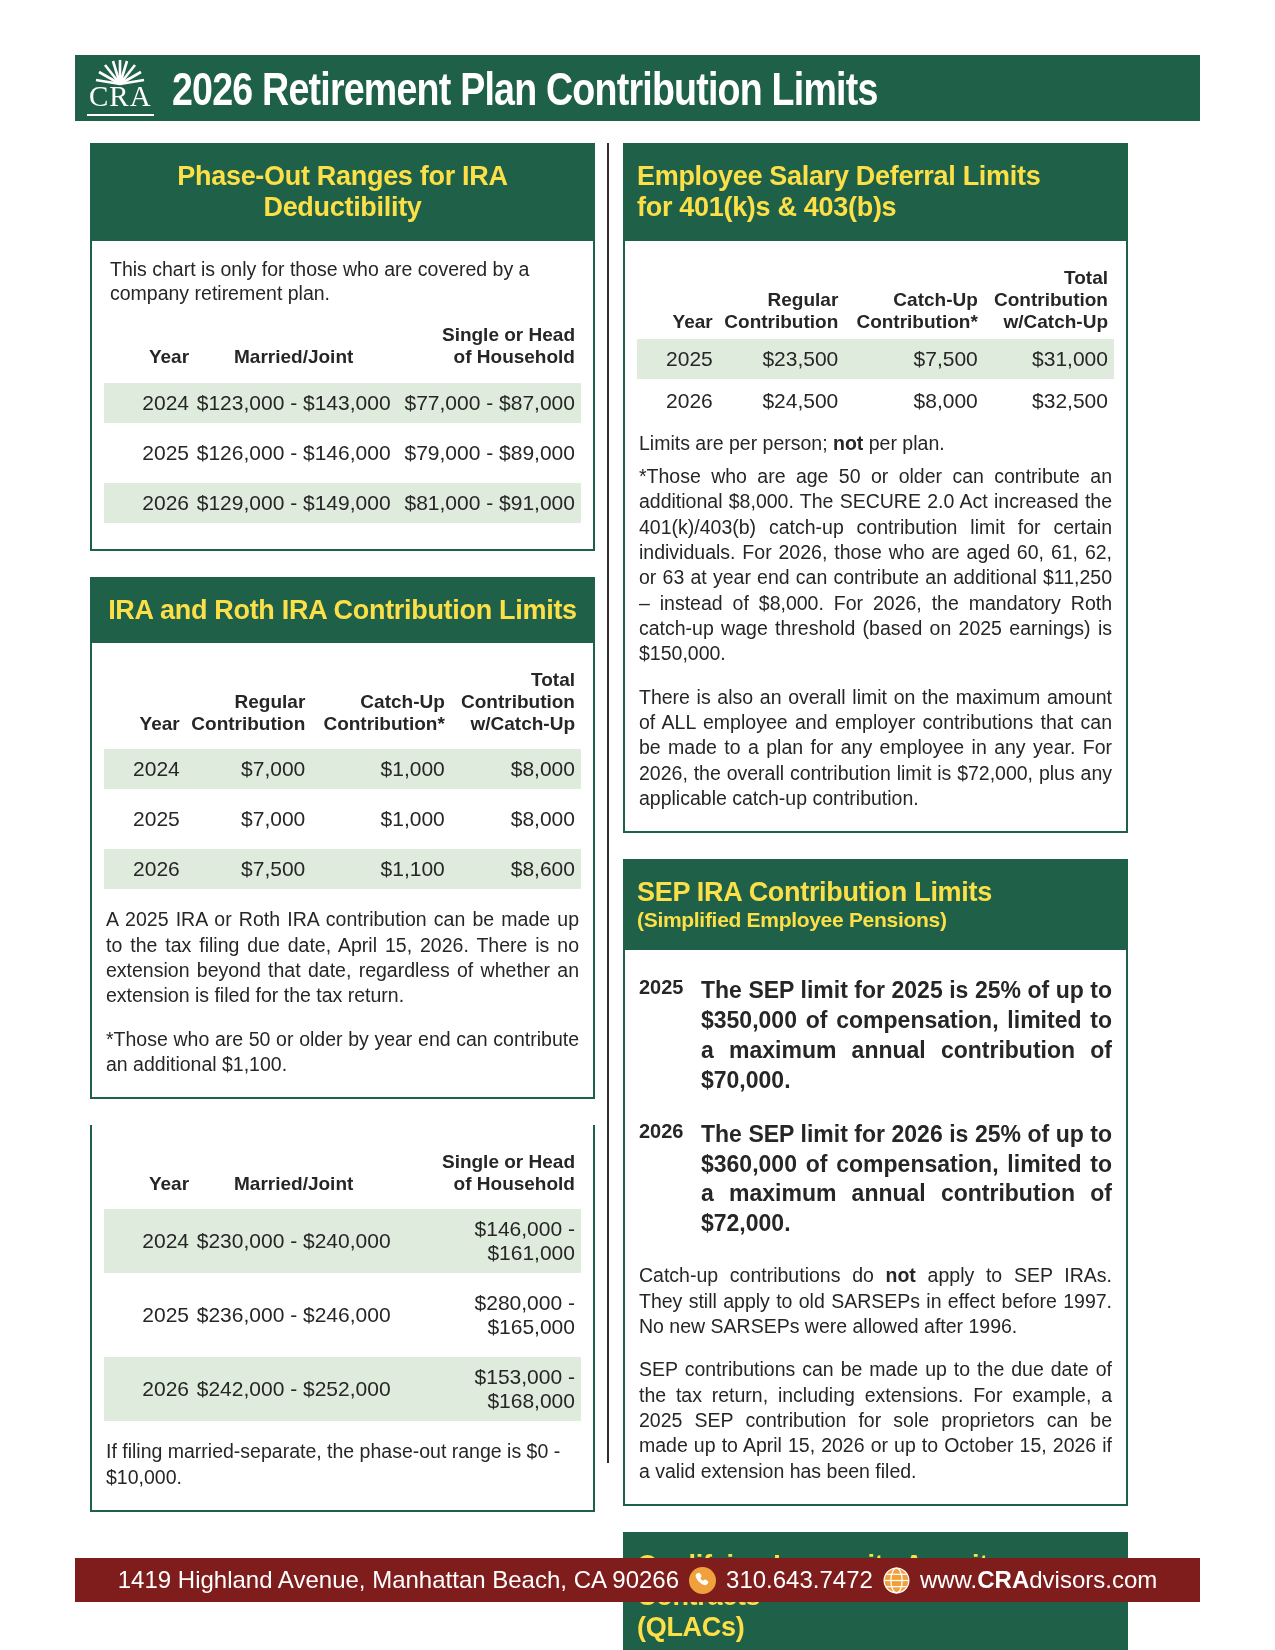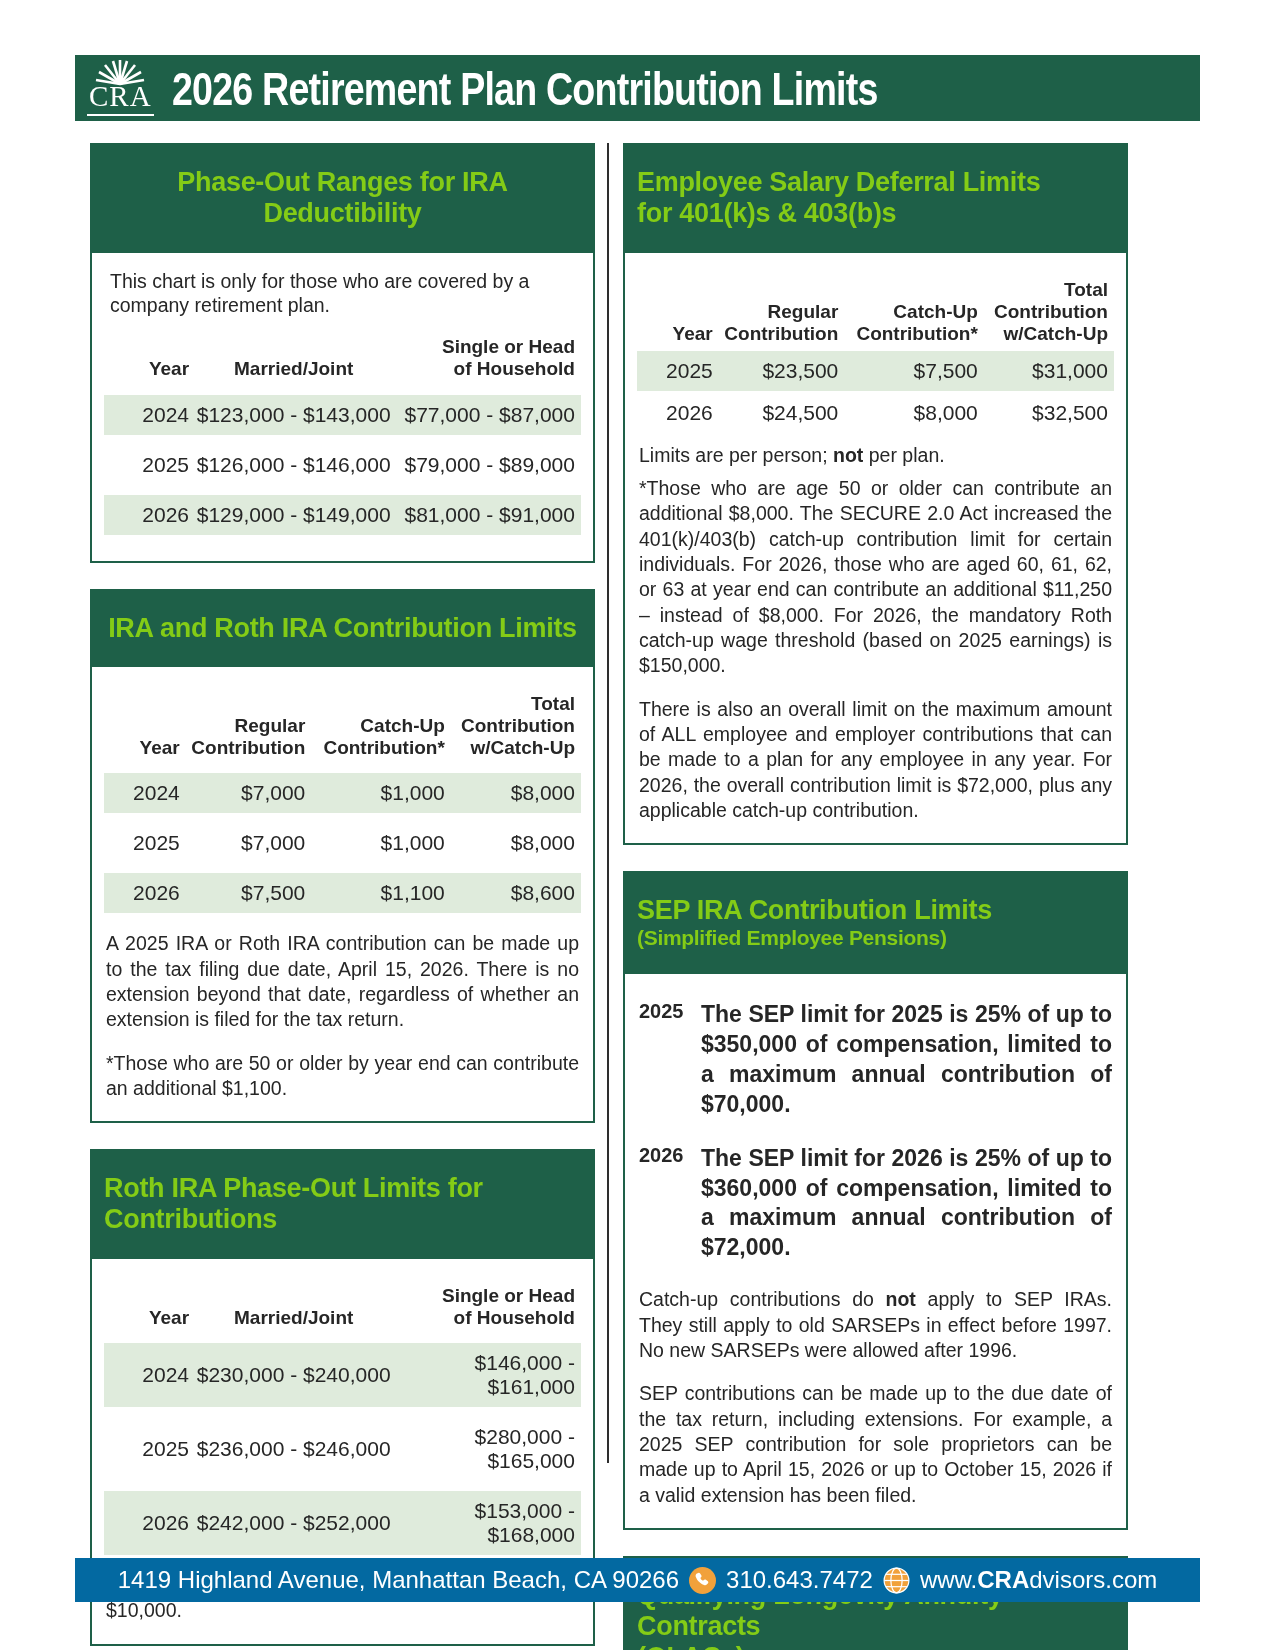--- a/index.html
+++ b/index.html
@@ -27,22 +27,22 @@
 
   
   .columns{display:flex;align-items:flex-start;margin:22px 75px 0 75px;}
   .col-left{width:505px;margin-left:15px;}
   .divider{width:2px;height:1320px;background:#2e2e2e;margin-left:12px;margin-right:14px;}
   .col-right{width:505px;}
 
   
   .sec{margin-bottom:26px;}
   .sec-head{
-    background:#1E6048;color:#84cc16;font-weight:700;font-size:27px;
-    padding:24px 14px;line-height:1.14;letter-spacing:-0.3px;
+    background:#1E6048;color:#fde047;font-weight:700;font-size:27px;
+    padding:18px 14px;line-height:1.14;letter-spacing:-0.3px;
   }
   .sec-head.center{text-align:center;}
   .sec-head .sub{font-size:21px;}
   .sec-body{border:2px solid #1E6048;border-top:none;padding:14px 12px 16px 12px;}
 
   .intro{font-size:19.5px;line-height:1.28;margin:2px 2px 10px 6px;}
   .note{font-size:19.5px;line-height:1.3;text-align:justify;margin:18px 2px 4px 2px;}
   .note.plain{text-align:left;}
   .b{font-weight:700;}
 
@@ -60,21 +60,21 @@
   .tight .trow{margin-bottom:2px;}
   .trow.shade{background:#DFEBDC;}
 
   
   .sep-item{display:flex;margin:12px 2px 24px 2px;}
   .sep-year{font-weight:700;font-size:20px;width:62px;flex:none;}
   .sep-text{flex:1;font-size:23px;line-height:1.3;text-align:justify;font-weight:bold;}
 
   
   .footer-bar{
-    position:absolute;left:75px;right:75px;top:1558px;height:44px;background:#0369a1;
+    position:absolute;left:75px;right:75px;top:1558px;height:44px;background:#7f1d1d;
     display:flex;align-items:center;justify-content:center;gap:10px;color:#fff;font-size:24px;
   }
   .footer-bar .seg{white-space:nowrap;}
   .icon-sm{width:27px;height:27px;flex:none;display:block;}
 </style>
 </head>
 <body>
 
 <div class="page">
 
@@ -164,21 +164,20 @@
               <div class="c3">$1,100</div>
               <div class="c4">$8,600</div>
             </div>
           </div>
           <div class="note">A 2025 IRA or Roth IRA contribution can be made up to the tax filing due date, April 15, 2026. There is no extension beyond that date, regardless of whether an extension is filed for the tax return.</div>
           <div class="note">*Those who are 50 or older by year end can contribute an additional $1,100.</div>
         </div>
       </div>
 
       <div class="sec">
-        <div class="sec-head">Roth IRA Phase-Out Limits for Contributions</div>
         <div class="sec-body">
           <div class="tbl gap">
             <div class="trow thead cols3">
               <div class="c1">Year</div>
               <div class="c2">Married/Joint</div>
               <div class="c3">Single or Head
 of Household</div>
             </div>
             <div class="trow cols3 shade">
               <div class="c1">2024</div>

